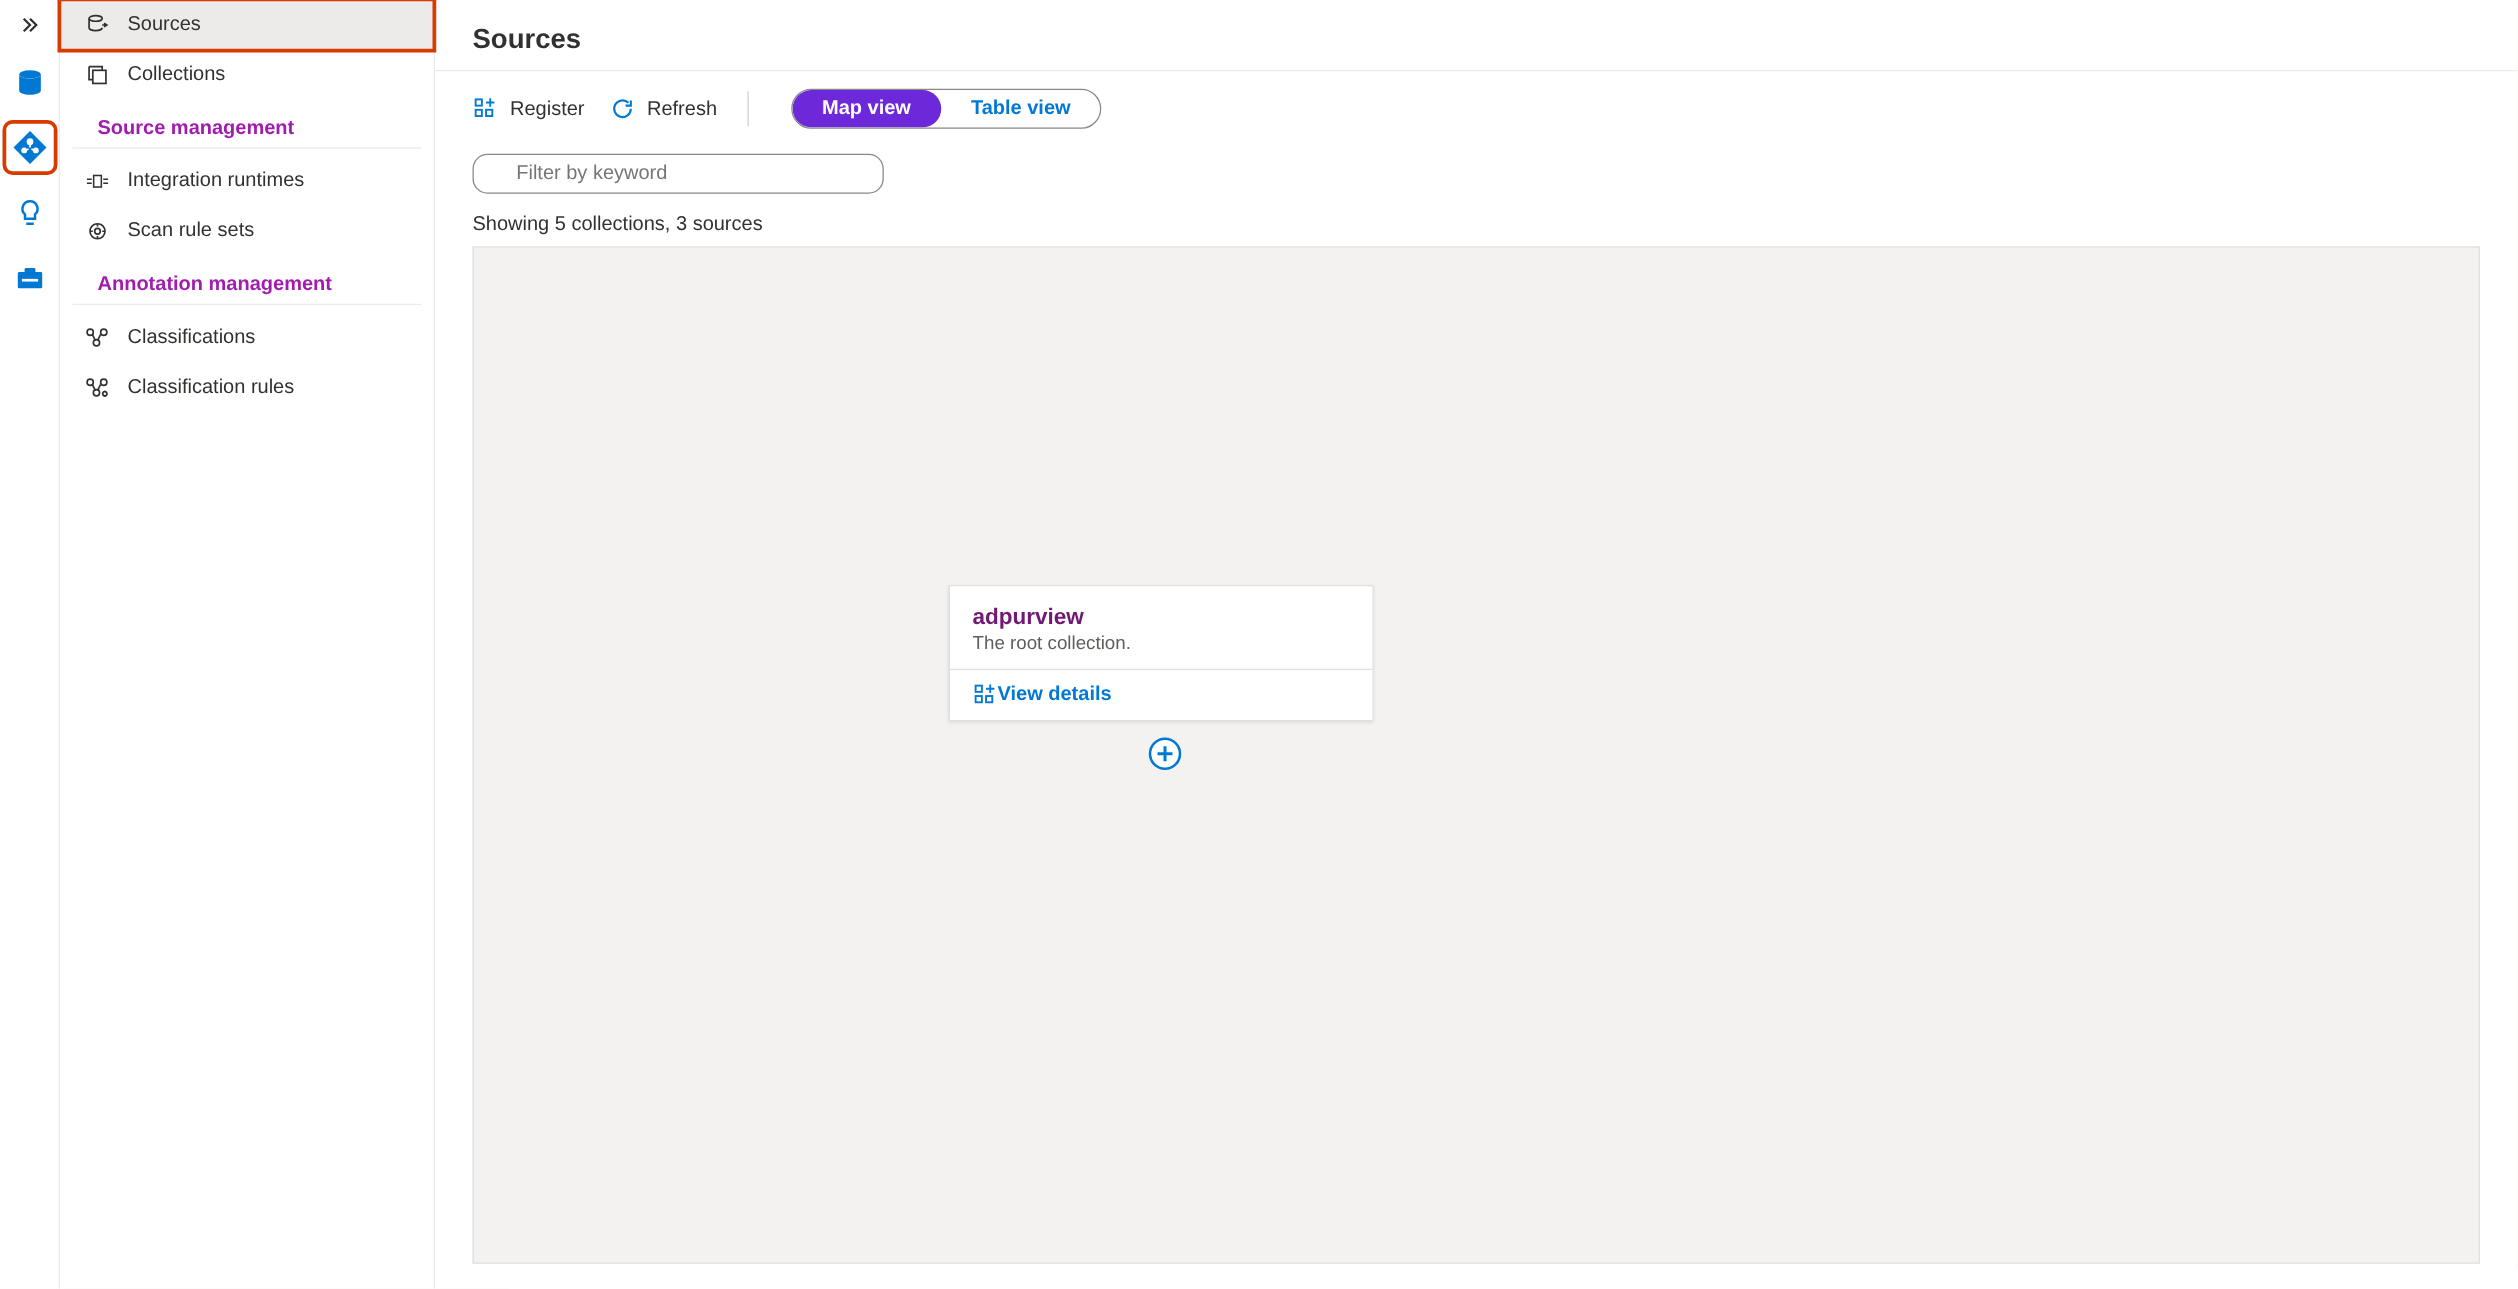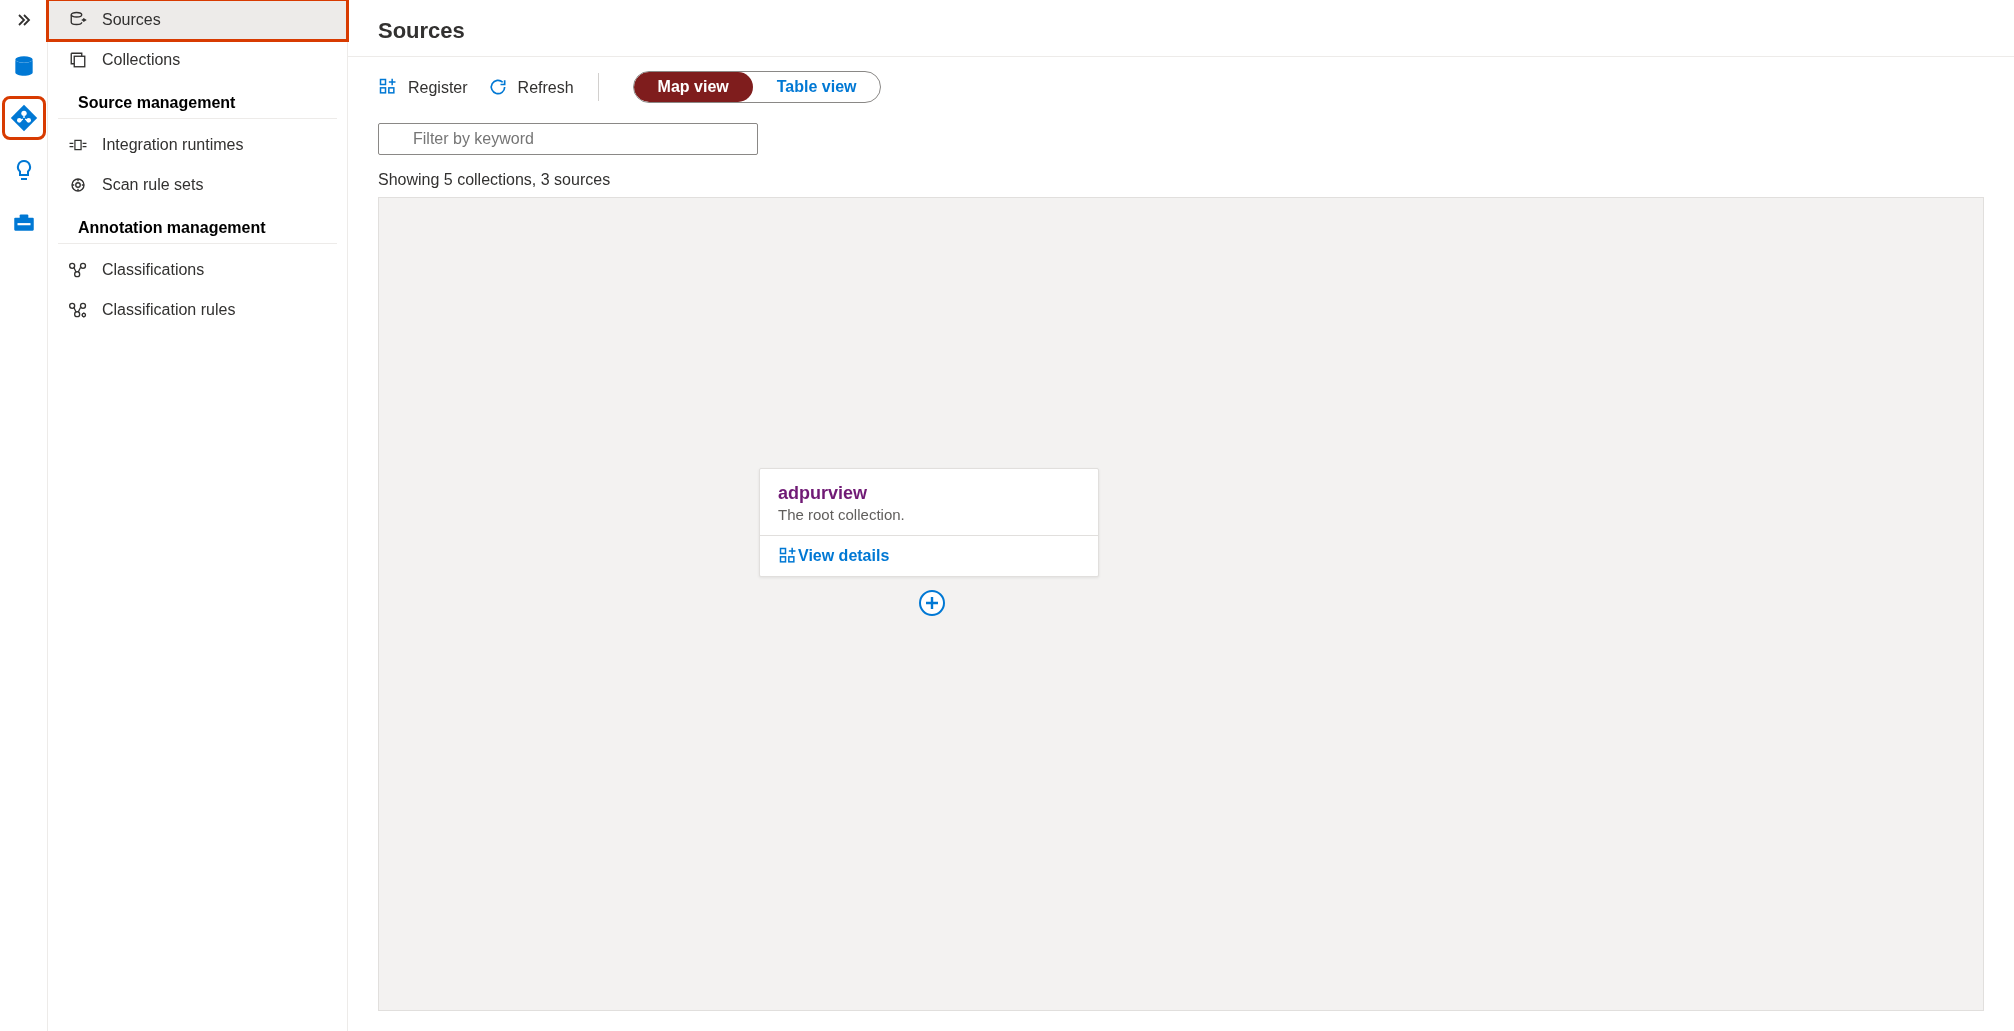--- a/index.html
+++ b/index.html
@@ -68,21 +68,21 @@
   }
   .side-icon {
     width: 20px; height:20px;
     display:flex; align-items:center; justify-content:center;
     color:#323130;
   }
   .side-header {
     font-size: 16px;
     font-weight: 600;
     padding: 14px 20px 6px 20px;
-    color:#000000;
+    color:#a21caf;
     border-bottom: 1px solid #edebe9;
     margin: 0 10px 6px 10px;
   }
   .side-header:first-of-type{ margin-top:6px;}
 
   
   .main {
     flex:1;
     display:flex;
     flex-direction:column;
@@ -122,32 +122,32 @@
   .view-toggle button {
     border:none;
     background:transparent;
     padding: 6px 24px;
     font-size:16px;
     font-weight:600;
     cursor:pointer;
     color:#0078d4;
   }
   .view-toggle button.active {
-    background:#7f1d1d;
+    background:#6d28d9;
     color:#fff;
     border-radius:999px;
   }
 
   .filter-row {
     padding: 6px 30px 6px 30px;
   }
   .filter-input {
-    width: 380px;
+    width: 329px;
     border:1px solid #8a8886;
-    border-radius:2px;
+    border-radius:12px;
     padding: 6px 10px 6px 34px;
     font-size:16px;
     color:#605e5c;
     position:relative;
   }
   .filter-wrap { position:relative; display:inline-block; }
   .filter-wrap .ficon {
     position:absolute; left:10px; top:50%; transform:translateY(-50%);
     color:#605e5c;
   }

